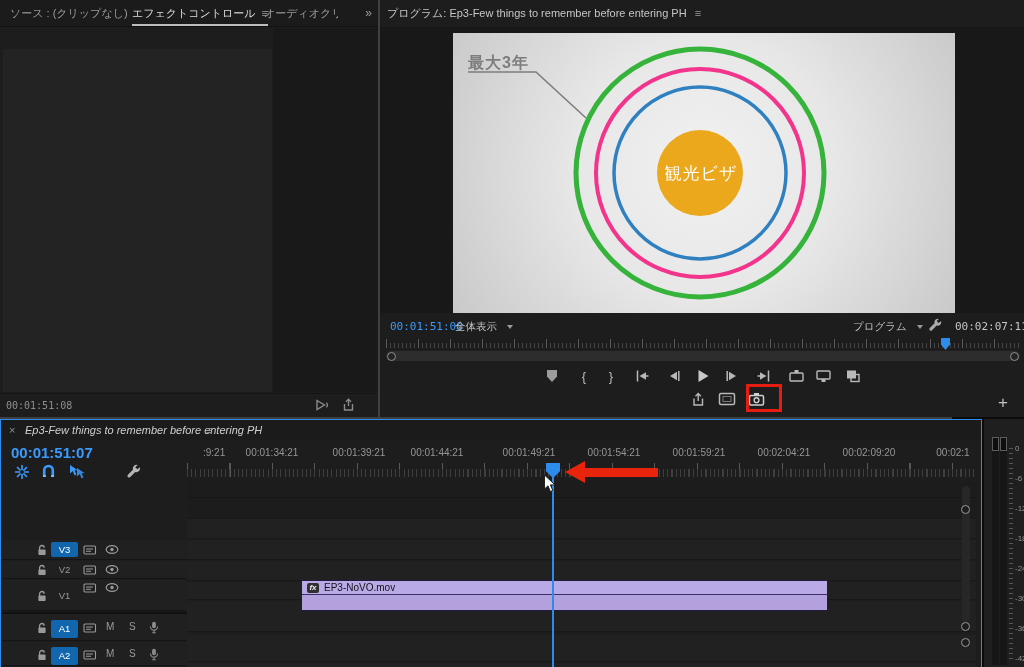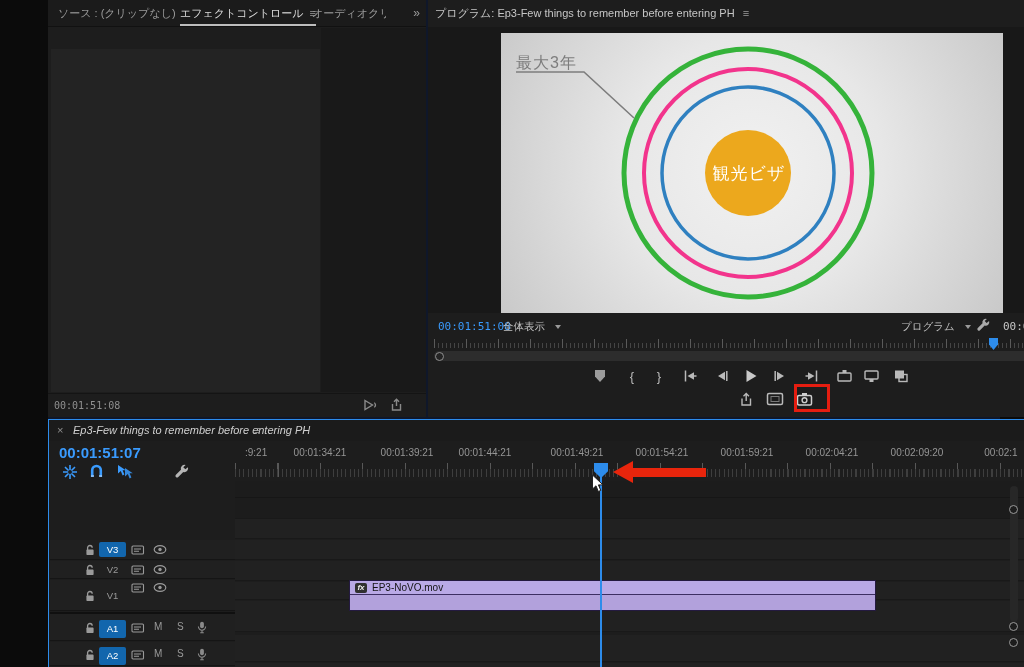--- a/index.html
+++ b/index.html
@@ -1,18 +1,18 @@
 <!DOCTYPE html>
 <html><head>
 <meta charset="utf-8">
 <style>
   * { margin:0; padding:0; box-sizing:border-box; }
   html,body { width:1024px; height:667px; background:#0b0b0b; overflow:hidden;
               font-family:"Liberation Sans", sans-serif; }
-  #app { position:relative; width:952px; height:667px; background:#0f172a;margin-left:48px; }
+  #app { position:relative; width:952px; height:667px; background:#404040; }
   .panel { position:absolute; background:#1d1d1d; }
   .mono { font-family:"DejaVu Sans Mono", monospace; }
 
   
   #left-panel { left:0; top:0; width:378px; height:417px; }
   .tabbar { position:absolute; left:0; top:0; right:0; height:27px; background:#1b1b1b;
             border-bottom:1px solid #111; }
   .tab { position:absolute; top:0; height:26px; line-height:26px; font-size:11px; color:#9c9c9c;
          white-space:nowrap; cursor:default; }
   .tab.active { color:#dcdcdc; border-bottom:2px solid #bdbdbd; }
@@ -36,21 +36,21 @@
   .lb-icon { position:absolute; top:4px; }
 
   
   #program-panel { left:380px; top:0; width:644px; height:417px; }
   #program-title { position:absolute; left:7px; top:6px; font-size:11px; color:#c6c6c6; white-space:nowrap; }
   #program-title .menu-glyph { margin-left:8px; color:#9c9c9c; }
   #monitor-area { position:absolute; left:0; top:27px; width:644px; height:286px; background:#181818; }
   #video-frame { position:absolute; left:73px; top:6px; width:502px; height:280px;
                  background:radial-gradient(circle at 50% 48%, #f1f1f1 0%, #e7e7e7 45%, #c9c9c9 100%);
                  overflow:hidden; }
-  #callout-text { position:absolute; left:15px; top:20px; font-size:16px; color:#7d7d7d; letter-spacing:1px; }
+  #callout-text { position:absolute; left:15px; top:20px; font-size:16px; color:#7d7d7d; letter-spacing:1px;font-weight:bold; }
   #visa-badge { position:absolute; left:204px; top:129px; width:88px; text-align:center;
                 font-size:17px; font-weight:normal; color:#fff; letter-spacing:1px; }
   
   #prog-tc { position:absolute; left:10px; top:320px; font-size:11px; color:#3a9bfe; }
   .dropdown { position:absolute; top:318px; height:17px; font-size:10.5px; color:#c2c2c2;
               line-height:17px; cursor:default; }
   .chev { display:inline-block; width:0; height:0; margin-left:7px; vertical-align:middle;
           border-left:3.5px solid transparent; border-right:3.5px solid transparent;
           border-top:4.5px solid #9a9a9a; }
   #fit-dd { left:75px; }
@@ -84,21 +84,21 @@
   #tl-tabbar { position:absolute; left:0; top:0; right:0; height:21px; background:#1b1b1b; }
   #tl-close { position:absolute; left:8px; top:4px; font-size:11px; color:#8f8f8f; }
   #tl-title { position:absolute; left:24px; top:4px; font-size:11px; color:#cfcfcf; white-space:nowrap;font-style:italic; }
   #tl-menu { position:absolute; left:205px; top:4px; font-size:11px; color:#9c9c9c; }
   #tl-tc { position:absolute; left:10px; top:24px; font-size:15px; font-weight:bold; color:#3a9bfe; }
   .tl-tool { position:absolute; top:44px; }
   
   #lanes { position:absolute; left:186px; top:21px; width:789px; height:226px; overflow:hidden; }
   .rlabel { position:absolute; top:6px; font-size:10px; color:#969696; white-space:nowrap;
             transform:translateX(-50%); }
-  .rlabel:nth-of-type(1){ left:10px; transform:none;text-align:center; }
+  .rlabel:nth-of-type(1){ left:16px; transform:none;text-align:center; }
   .rlabel:nth-of-type(2){ left:85px; }  .rlabel:nth-of-type(3){ left:172px; }
   .rlabel:nth-of-type(4){ left:250px; } .rlabel:nth-of-type(5){ left:342px; }
   .rlabel:nth-of-type(6){ left:427px; } .rlabel:nth-of-type(7){ left:512px; }
   .rlabel:nth-of-type(8){ left:597px; } .rlabel:nth-of-type(9){ left:682px; }
   .rlabel:nth-of-type(10){ left:766px; }
   #rticks-major { position:absolute; left:0; top:22px; width:100%; height:14px;
     background:repeating-linear-gradient(90deg,#585858 0 1px,transparent 1px 42.5px); }
   #rticks-minor { position:absolute; left:0; top:28px; width:100%; height:8px;
     background:repeating-linear-gradient(90deg,#3e3e3e 0 1px,transparent 1px 4.25px); }
   #inout-bar { position:absolute; left:114px; top:57px; width:528px; height:3px; background:#e8e812; }

